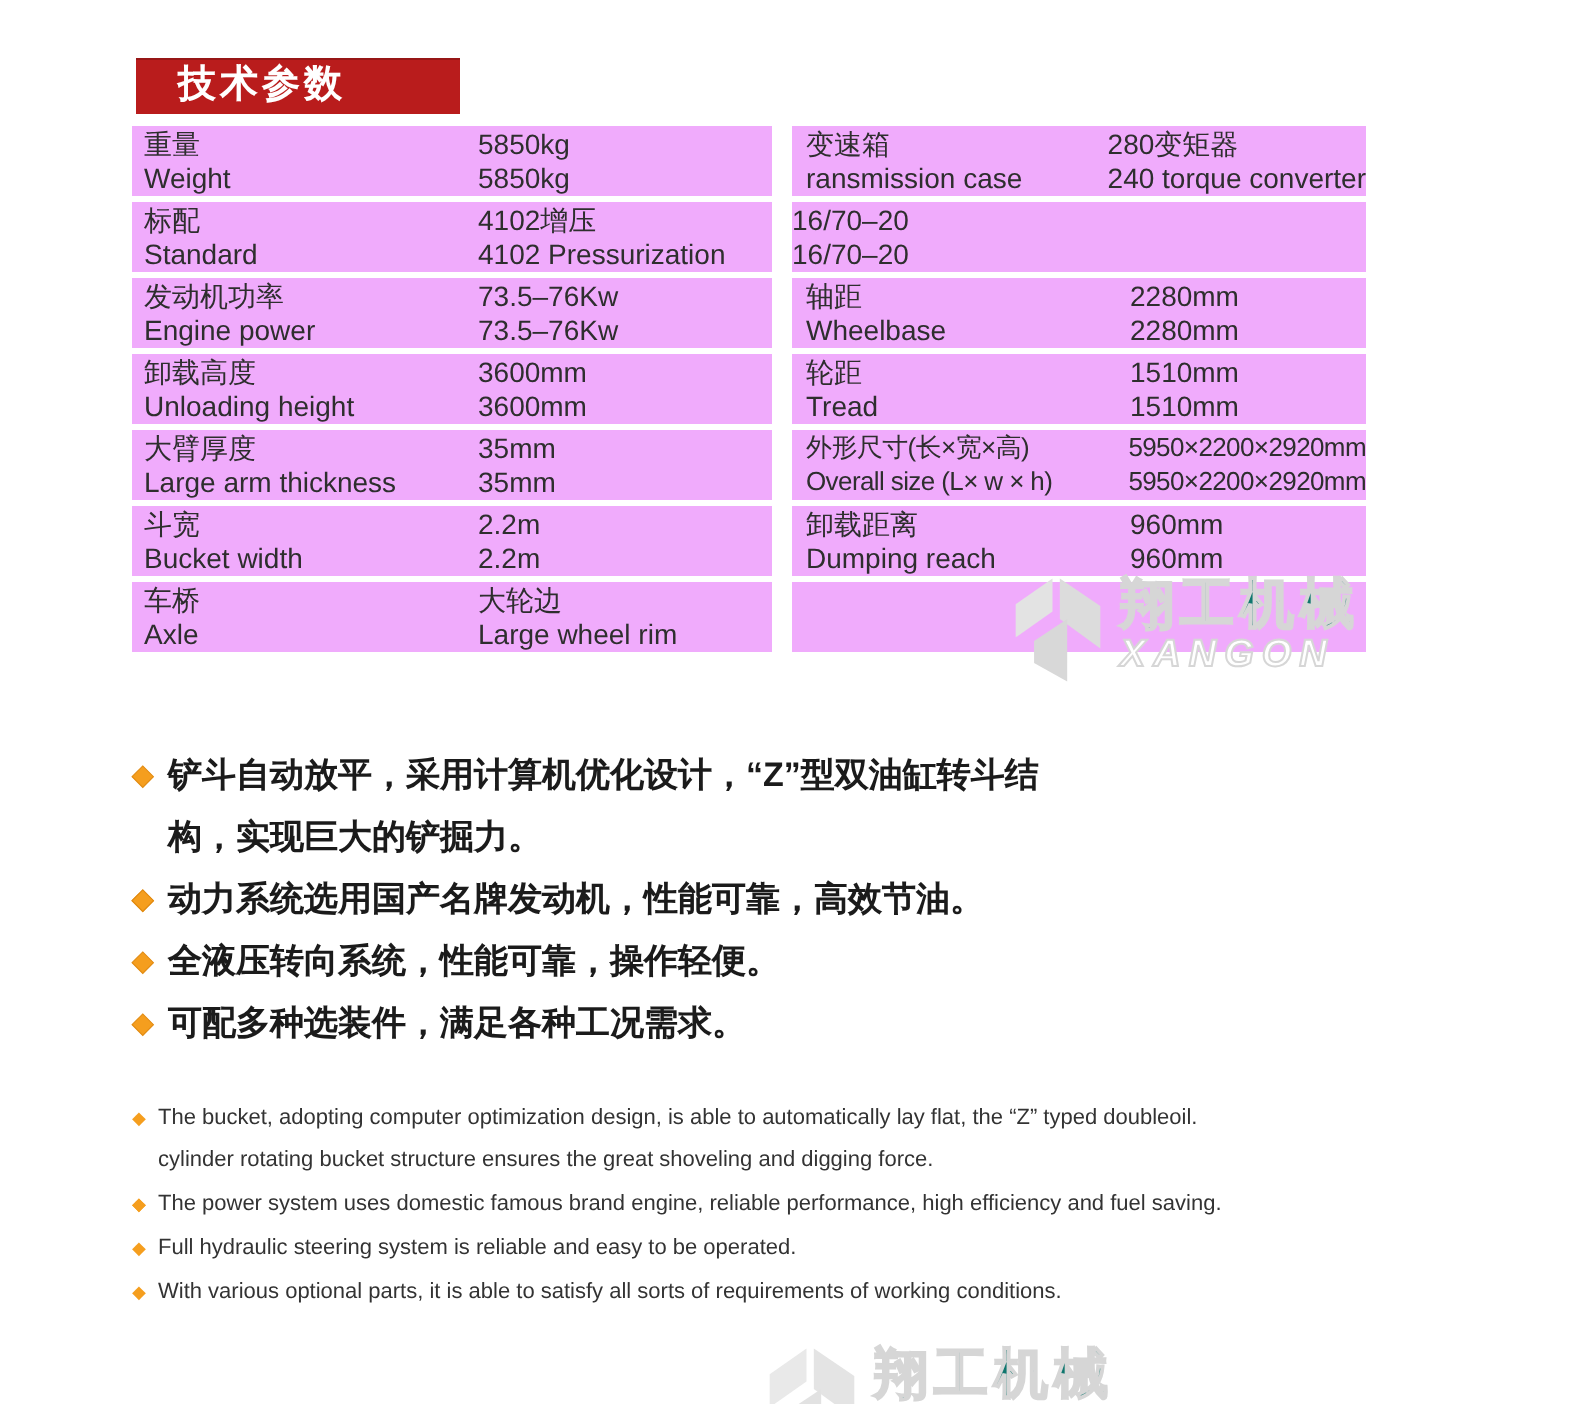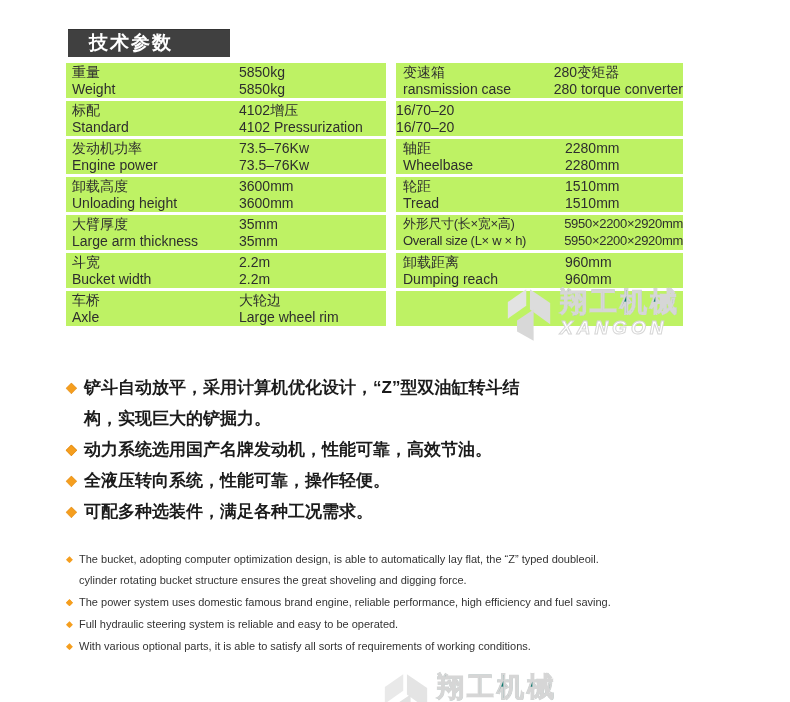--- a/index.html
+++ b/index.html
@@ -5,38 +5,38 @@
   html,body{margin:0;padding:0;}
   body{
     width:790px;height:702px;position:relative;overflow:hidden;
     background:#ffffff;
     font-family:"Liberation Sans","DejaVu Sans",sans-serif;
     color:#2e2e2e;
   }
   
   .banner{
     position:absolute;left:68px;top:29px;width:162px;height:28px;
-    background:#404040;
+    background:#b91c1c;
     box-shadow:inset 0 1px 0 rgba(0,0,0,0.18);
     display:flex;align-items:center;
   }
   .banner .title{
     color:#ffffff;font-size:19px;font-weight:bold;
     padding-left:21px;letter-spacing:2px;line-height:28px;
   }
   
   .spec-table{
     position:absolute;left:66px;top:63px;width:660px;
     display:flex;gap:10px;
   }
   .tcol{display:flex;flex-direction:column;}
   .tcol-left{width:320px;}
   .tcol-right{width:287px;}
   .trow{
-    height:35px;margin-bottom:3px;background:#bef264;
+    height:35px;margin-bottom:3px;background:#f0abfc;
     display:flex;align-items:center;
   }
   .cell{display:flex;flex-direction:column;justify-content:center;}
   .tcol-left .lbl{width:167px;padding-left:6px;}
   .tcol-right .lbl{width:162px;padding-left:7px;}
   .val{flex:1;}
   .cline{font-size:14px;line-height:16.5px;white-space:nowrap;}
   .condensed .cline{font-size:13px;letter-spacing:-0.3px;}
   
   .features-cn{
@@ -163,21 +163,21 @@
 
   <div class="tcol tcol-right">
 
     <div class="trow">
       <div class="cell lbl">
         <div class="cline">变速箱</div>
         <div class="cline">ransmission case</div>
       </div>
       <div class="cell val">
         <div class="cline">280变矩器</div>
-        <div class="cline">280 torque converter</div>
+        <div class="cline">240 torque converter</div>
       </div>
     </div>
 
     <div class="trow">
       <div class="cell val">
         <div class="cline">16/70–20</div>
         <div class="cline">16/70–20</div>
       </div>
     </div>
 

